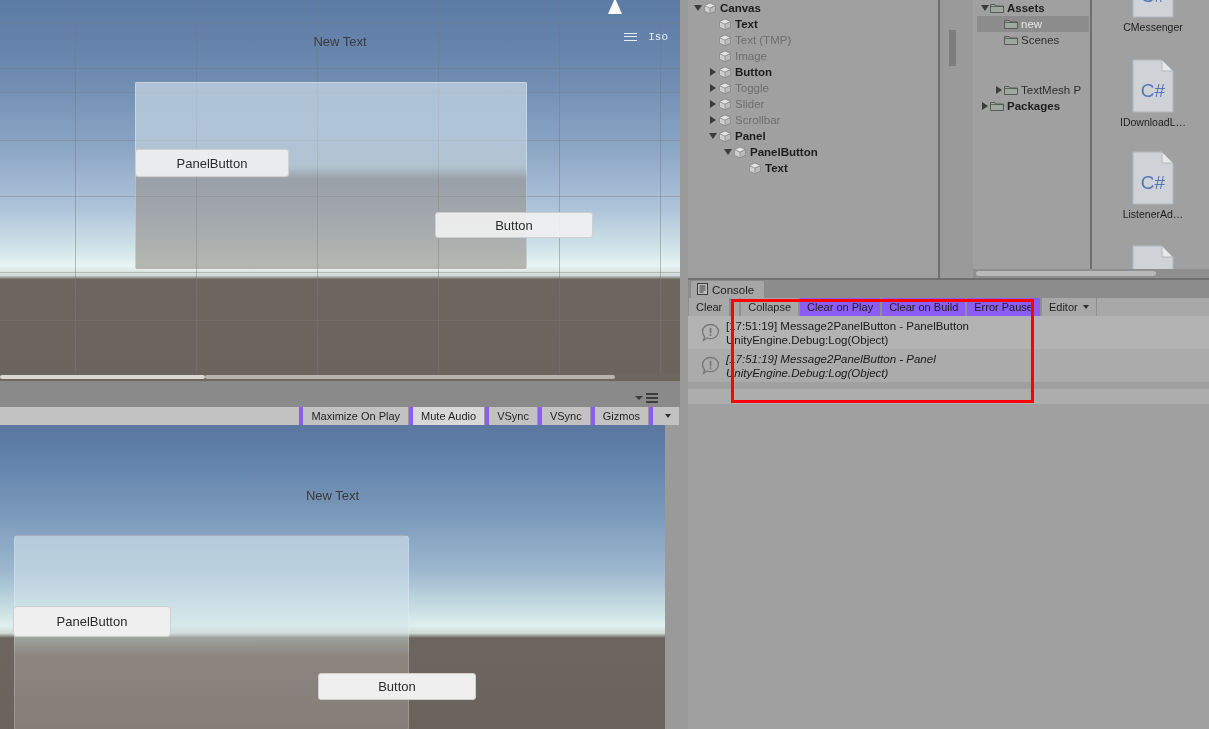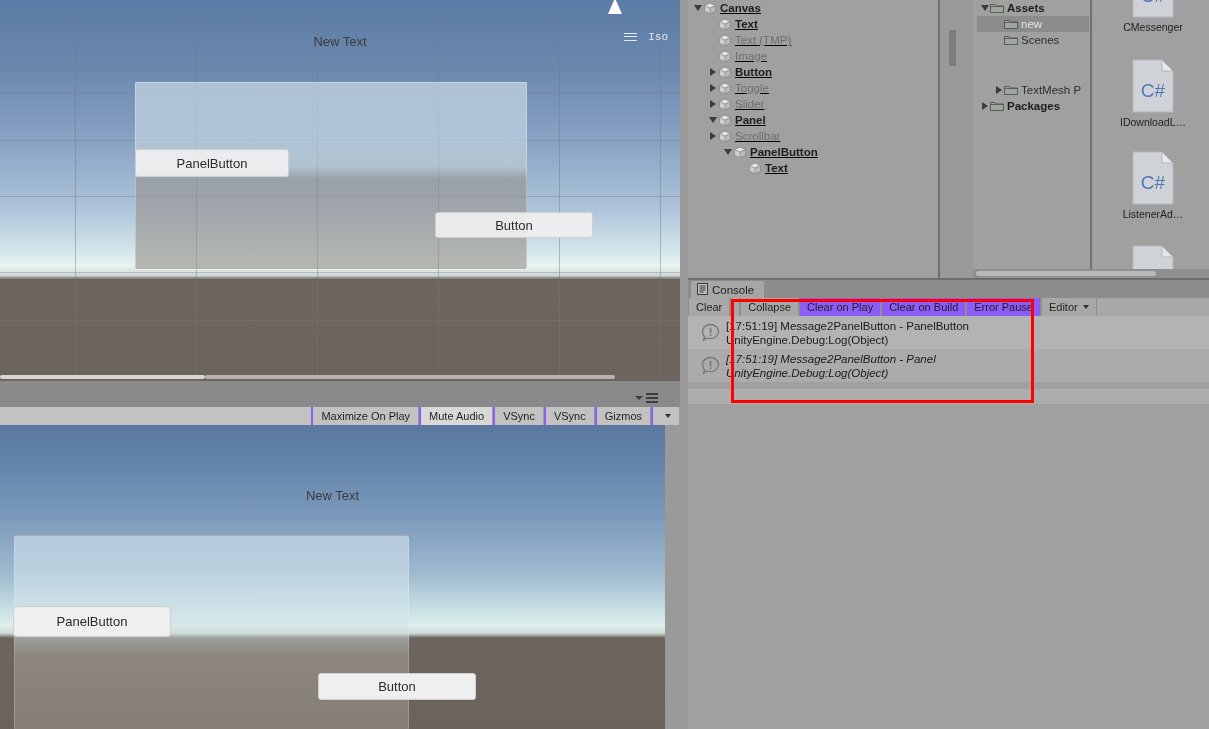--- a/index.html
+++ b/index.html
@@ -63,21 +63,21 @@
   #mid-menu .burger i{display:block;height:2px;background:#3d3d3d;margin:2px 0;}
   #game-toolbar{position:absolute;left:0;top:26px;width:680px;height:18px;
         background:#c2c2c2;display:flex;align-items:stretch;}
   .zoom-slider{position:absolute;left:0;top:31px;width:118px;height:8px;}
   .zoom-slider .track{position:absolute;left:0;top:3px;width:118px;height:3px;
         background:#6e6e6e;border-radius:2px;}
   .zoom-label{position:absolute;left:120px;top:29px;font-size:11px;color:#222;
         font-family:"Liberation Mono",monospace;}
   .tb-btn{display:flex;align-items:center;justify-content:center;padding:8px 8px;
         font-size:11px;color:#1f1f1f;background:#c2c2c2;
-        border-left:2px solid #8b5cf6;border-right:1px solid #9a9a9a;
+        border-left:4px solid #8b5cf6;border-right:1px solid #9a9a9a;
         height:18px;box-sizing:border-box;}
   .tb-btn.light{background:#d8d8d8;}
   .tb-caret{width:0;height:0;border-left:3px solid transparent;
         border-right:3px solid transparent;border-top:4px solid #333;margin-left:4px;}
 
   
   #game-view{left:0;top:425px;width:680px;height:304px;overflow:hidden;background:#6d665f;}
   #game-view .sky{background:linear-gradient(to bottom,
          #5a77a0 0%, #6283aa 12%, #7b9abb 30%, #9db7ce 48%,
          #c5dde2 60%, #dff0ee 66%, #cfdad6 68.5%,
@@ -86,21 +86,21 @@
   .game-text{position:absolute;left:0;right:0;top:488px;text-align:center;color:#3a3a3a;font-size:13px;}
   .game-panel{position:absolute;left:14px;top:535px;width:393px;height:194px;
         background:linear-gradient(to bottom,
           rgba(226,240,245,.5) 0%, rgba(213,231,238,.48) 35%,
           rgba(206,222,222,.5) 52%, rgba(168,163,156,.52) 62%,
           rgba(155,150,143,.55) 100%);
         border-radius:4px;border:1px solid rgba(255,255,255,.18);}
   .game-right-rim{position:absolute;left:665px;top:0;width:15px;height:304px;background:#9a9a9a;}
 
   
-  #hierarchy{left:688px;top:0;width:250px;height:278px;background:#a0a0a0;overflow:hidden;text-decoration:underline;}
+  #hierarchy{left:688px;top:0;width:250px;height:278px;background:#a0a0a0;overflow:hidden;}
   .h-row{display:flex;align-items:center;height:16px;font-size:11.5px;color:#303030;
          padding-left:4px;box-sizing:border-box;}
   .h-row .twisty{width:11px;flex:none;display:flex;align-items:center;justify-content:center;}
   .tri-right{width:0;height:0;border-top:4px solid transparent;
         border-bottom:4px solid transparent;border-left:6px solid #3c3c3c;}
   .tri-down{width:0;height:0;border-left:4px solid transparent;
         border-right:4px solid transparent;border-top:6px solid #3c3c3c;}
   .cube{width:14px;height:13px;flex:none;margin-right:3px;position:relative;}
   .cube svg{display:block;}
   .h-label{white-space:nowrap;}
@@ -344,45 +344,45 @@
         </span>
         <span class="cube">
           <svg width="14" height="13" viewBox="0 0 14 13">
             <path d="M7 1 L12.5 3.6 L12.5 9.2 L7 11.8 L1.5 9.2 L1.5 3.6 Z" fill="#cfcfcf" stroke="#8a8a8a" stroke-width="0.8"></path>
             <path d="M7 1 L12.5 3.6 L7 6.2 L1.5 3.6 Z" fill="#e4e4e4" stroke="#8a8a8a" stroke-width="0.8"></path>
             <path d="M7 6.2 L12.5 3.6 L12.5 9.2 L7 11.8 Z" fill="#bcbcbc" stroke="#8a8a8a" stroke-width="0.8"></path>
           </svg>
         </span>
         <span class="h-label">Slider</span>
       </div>
+      <div class="h-row dim" style="padding-left: 19px;">
+        <span class="twisty">
+          <span class="tri-right"></span>
+        </span>
+        <span class="cube">
+          <svg width="14" height="13" viewBox="0 0 14 13">
+            <path d="M7 1 L12.5 3.6 L12.5 9.2 L7 11.8 L1.5 9.2 L1.5 3.6 Z" fill="#cfcfcf" stroke="#8a8a8a" stroke-width="0.8"></path>
+            <path d="M7 1 L12.5 3.6 L7 6.2 L1.5 3.6 Z" fill="#e4e4e4" stroke="#8a8a8a" stroke-width="0.8"></path>
+            <path d="M7 6.2 L12.5 3.6 L12.5 9.2 L7 11.8 Z" fill="#bcbcbc" stroke="#8a8a8a" stroke-width="0.8"></path>
+          </svg>
+        </span>
+        <span class="h-label">Scrollbar</span>
+      </div>
       <div class="h-row bold" style="padding-left: 19px;">
         <span class="twisty">
           <span class="tri-down"></span>
         </span>
         <span class="cube">
           <svg width="14" height="13" viewBox="0 0 14 13">
             <path d="M7 1 L12.5 3.6 L12.5 9.2 L7 11.8 L1.5 9.2 L1.5 3.6 Z" fill="#cfcfcf" stroke="#8a8a8a" stroke-width="0.8"></path>
             <path d="M7 1 L12.5 3.6 L7 6.2 L1.5 3.6 Z" fill="#e4e4e4" stroke="#8a8a8a" stroke-width="0.8"></path>
             <path d="M7 6.2 L12.5 3.6 L12.5 9.2 L7 11.8 Z" fill="#bcbcbc" stroke="#8a8a8a" stroke-width="0.8"></path>
           </svg>
         </span>
         <span class="h-label">Panel</span>
-      </div>
-      <div class="h-row dim" style="padding-left: 19px;">
-        <span class="twisty">
-          <span class="tri-right"></span>
-        </span>
-        <span class="cube">
-          <svg width="14" height="13" viewBox="0 0 14 13">
-            <path d="M7 1 L12.5 3.6 L12.5 9.2 L7 11.8 L1.5 9.2 L1.5 3.6 Z" fill="#cfcfcf" stroke="#8a8a8a" stroke-width="0.8"></path>
-            <path d="M7 1 L12.5 3.6 L7 6.2 L1.5 3.6 Z" fill="#e4e4e4" stroke="#8a8a8a" stroke-width="0.8"></path>
-            <path d="M7 6.2 L12.5 3.6 L12.5 9.2 L7 11.8 Z" fill="#bcbcbc" stroke="#8a8a8a" stroke-width="0.8"></path>
-          </svg>
-        </span>
-        <span class="h-label">Scrollbar</span>
       </div>
       <div class="h-row bold" style="padding-left: 34px;">
         <span class="twisty">
           <span class="tri-down"></span>
         </span>
         <span class="cube">
           <svg width="14" height="13" viewBox="0 0 14 13">
             <path d="M7 1 L12.5 3.6 L12.5 9.2 L7 11.8 L1.5 9.2 L1.5 3.6 Z" fill="#cfcfcf" stroke="#8a8a8a" stroke-width="0.8"></path>
             <path d="M7 1 L12.5 3.6 L7 6.2 L1.5 3.6 Z" fill="#e4e4e4" stroke="#8a8a8a" stroke-width="0.8"></path>
             <path d="M7 6.2 L12.5 3.6 L12.5 9.2 L7 11.8 Z" fill="#bcbcbc" stroke="#8a8a8a" stroke-width="0.8"></path>

